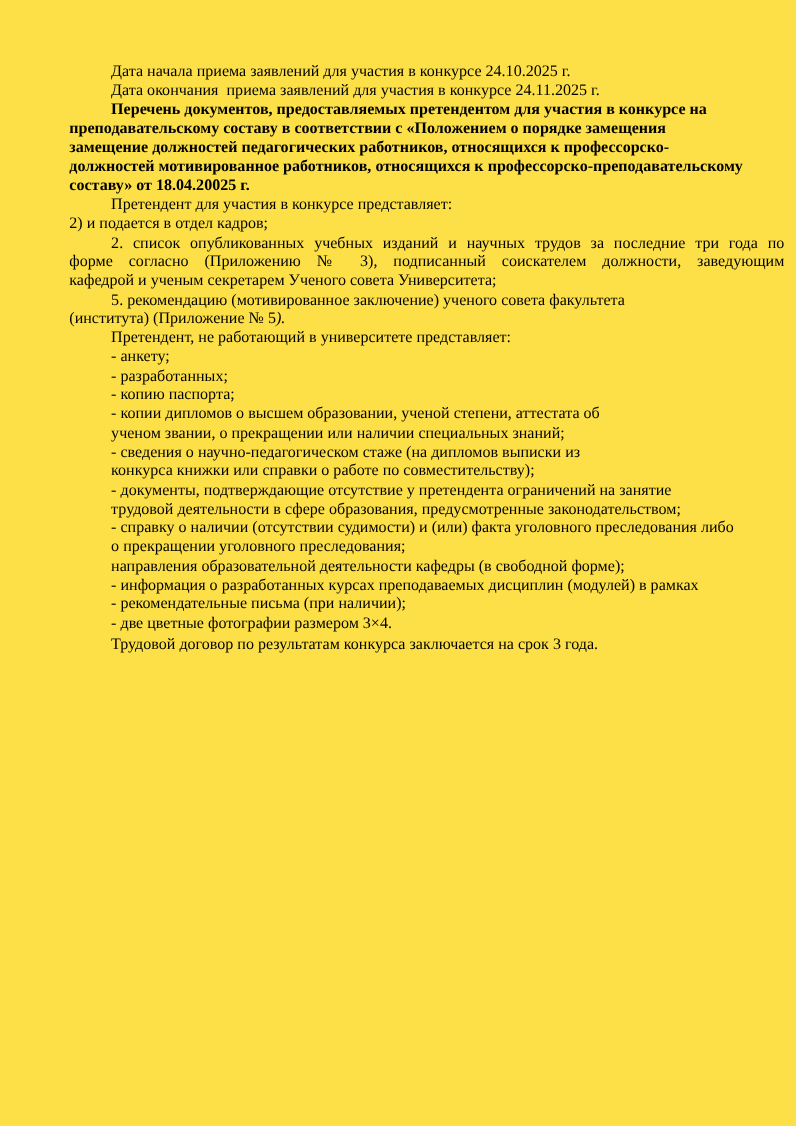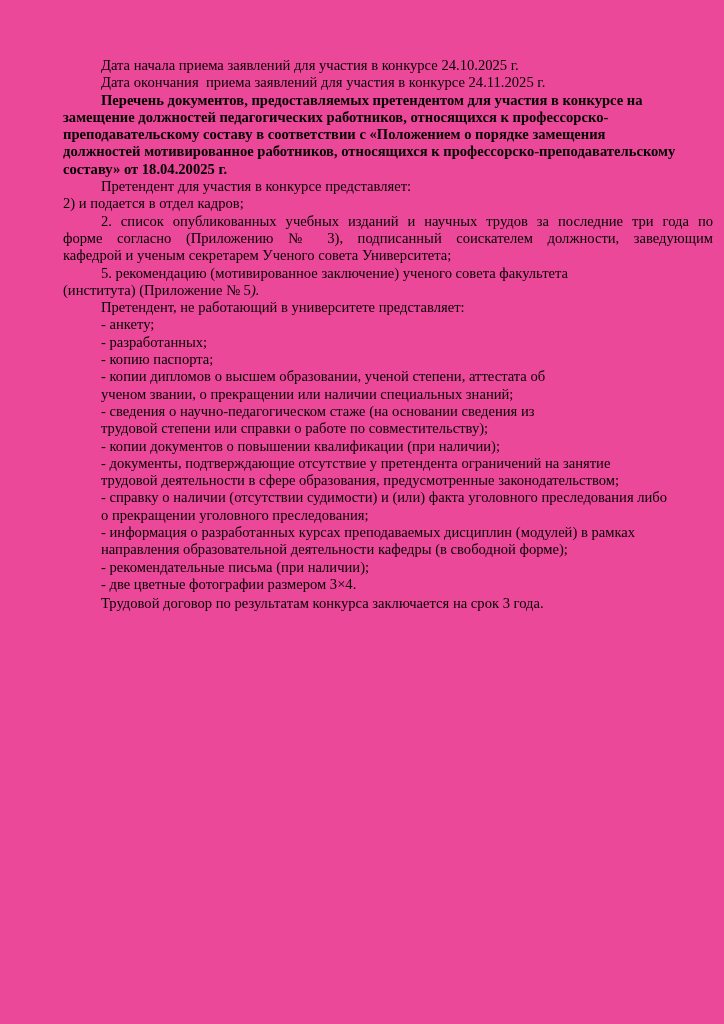--- a/index.html
+++ b/index.html
@@ -4,21 +4,21 @@
 <style>
   html, body {
     margin: 0;
     padding: 0;
     background: #ffffff;
   }
   .page {
     position: relative;
     width: 724px;
     height: 1024px;
-    background: #ec4899;
+    background: #fde047;
     color: #000000;
     font-family: "Liberation Serif", "DejaVu Serif", serif;
     overflow: hidden;
   }
   .doc {
     position: absolute;
     left: 63px;
     top: 57px;
     width: 650px;
     font-size: 14.6px;
@@ -45,22 +45,22 @@
 <div class="page">
   <div class="doc">
       <div class="para">
         <div class="line indent">Дата начала приема заявлений для участия в конкурсе 24.10.2025 г.</div>
       </div>
       <div class="para">
         <div class="line indent">Дата окончания  приема заявлений для участия в конкурсе 24.11.2025 г.</div>
       </div>
       <div class="para bold">
         <div class="line indent">Перечень документов, предоставляемых претендентом для участия в конкурсе на</div>
+        <div class="line">преподавательскому составу в соответствии с «Положением о порядке замещения</div>
         <div class="line">замещение должностей педагогических работников, относящихся к профессорско-</div>
-        <div class="line">преподавательскому составу в соответствии с «Положением о порядке замещения</div>
         <div class="line">должностей мотивированное работников, относящихся к профессорско-преподавательскому</div>
         <div class="line">составу» от 18.04.20025 г.</div>
       </div>
       <div class="para">
         <div class="line indent">Претендент для участия в конкурсе представляет:</div>
       </div>
       <div class="para">
         <div class="line">2) и подается в отдел кадров;</div>
       </div>
       <div class="para">
@@ -74,29 +74,28 @@
       </div>
       <div class="para">
         <div class="line indent">Претендент, не работающий в университете представляет:</div>
       </div>
       <div class="para">
         <div class="line indent">- анкету;</div>
         <div class="line indent">- разработанных;</div>
         <div class="line indent">- копию паспорта;</div>
         <div class="line indent">- копии дипломов о высшем образовании, ученой степени, аттестата об</div>
         <div class="line indent">ученом звании, о прекращении или наличии специальных знаний;</div>
-        <div class="line indent">- сведения о научно-педагогическом стаже (на основании сведения из</div>
-        <div class="line indent">трудовой степени или справки о работе по совместительству);</div>
-        <div class="line indent">- копии документов о повышении квалификации (при наличии);</div>
+        <div class="line indent">- сведения о научно-педагогическом стаже (на дипломов выписки из</div>
+        <div class="line indent">конкурса книжки или справки о работе по совместительству);</div>
         <div class="line indent">- документы, подтверждающие отсутствие у претендента ограничений на занятие</div>
         <div class="line indent">трудовой деятельности в сфере образования, предусмотренные законодательством;</div>
         <div class="line indent">- справку о наличии (отсутствии судимости) и (или) факта уголовного преследования либо</div>
         <div class="line indent">о прекращении уголовного преследования;</div>
+        <div class="line indent">направления образовательной деятельности кафедры (в свободной форме);</div>
         <div class="line indent">- информация о разработанных курсах преподаваемых дисциплин (модулей) в рамках</div>
-        <div class="line indent">направления образовательной деятельности кафедры (в свободной форме);</div>
         <div class="line indent">- рекомендательные письма (при наличии);</div>
         <div class="line indent">- две цветные фотографии размером 3×4.</div>
       </div>
       <div class="para gap-before">
         <div class="line indent">Трудовой договор по результатам конкурса заключается на срок 3 года.</div>
       </div>
     </div>
 </div>
 
 </body></html>

